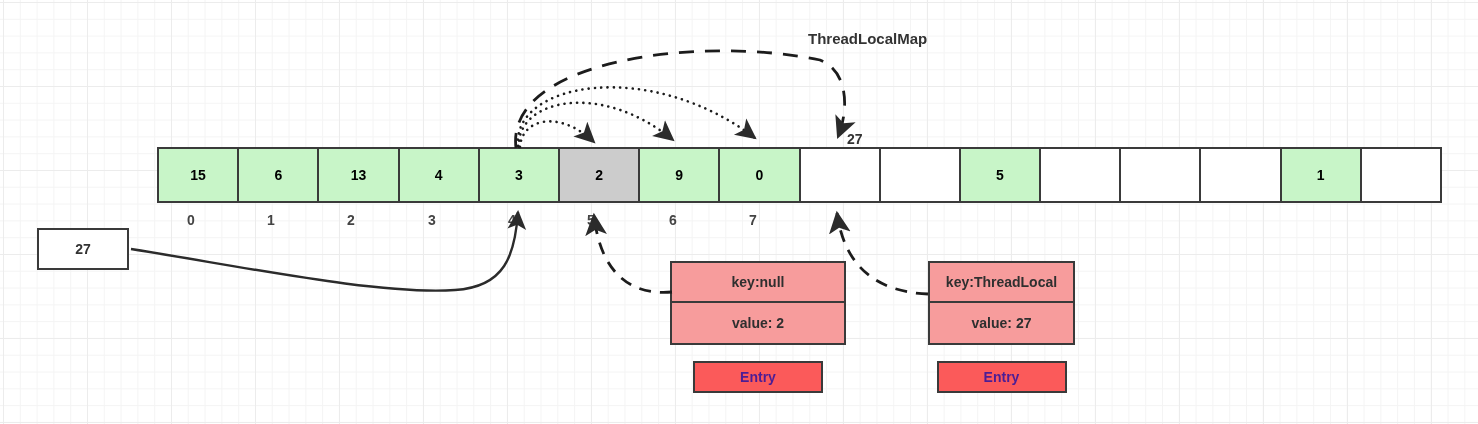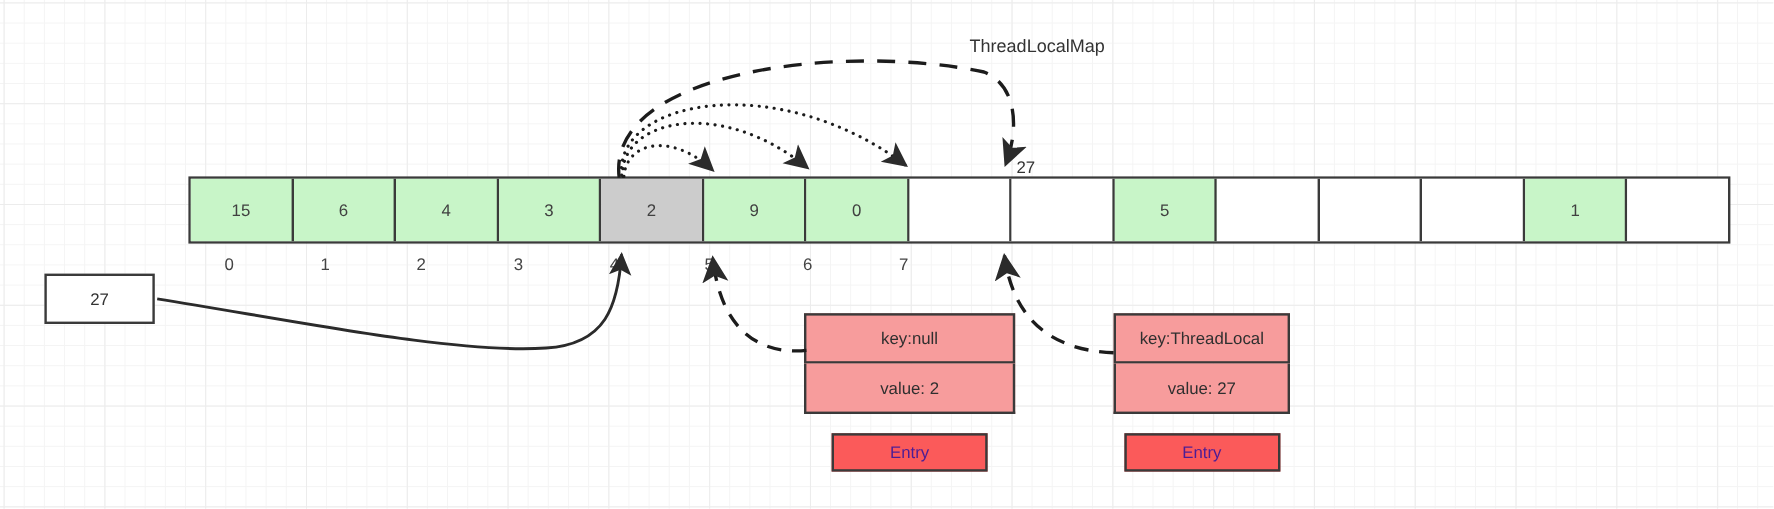--- a/index.html
+++ b/index.html
@@ -15,20 +15,21 @@
     overflow: hidden;
     background-color: #ffffff;
     background-image:
       linear-gradient(to right, #ececec 1px, transparent 1px),
       linear-gradient(to bottom, #ececec 1px, transparent 1px),
       linear-gradient(to right, #f4f4f4 1px, transparent 1px),
       linear-gradient(to bottom, #f4f4f4 1px, transparent 1px);
     background-size: 84px 84px, 84px 84px, 16.8px 16.8px, 16.8px 16.8px;
     background-position: 3px 2px, 3px 2px, 3px 2px, 3px 2px;
     font-family: "Liberation Sans", sans-serif;
+    font-weight: bold;
   }
 
   
   #map-title {
     position: absolute;
     left: 808px;
     top: 30px;
     font-size: 15px;
     color: #333333;
     white-space: nowrap;
@@ -47,21 +48,21 @@
   }
   .cell {
     flex: 1 1 0;
     position: relative;
     box-sizing: border-box;
     border-right: 2.5px solid #3a3a3a;
     display: flex;
     align-items: center;
     justify-content: center;
     font-size: 14px;
-    color: #404040;
+    color: #000000;
     background: #ffffff;
   }
   .cell:last-child { border-right: none; }
   .cell.green { background: #c8f5c8; }
   .cell.gray  { background: #cccccc; }
   .cell.white { background: #ffffff; }
 
   
   .idx {
     position: absolute;
@@ -138,20 +139,23 @@
 <div id="canvas">
 
   <div id="map-title">ThreadLocalMap</div>
 
   <div id="array">
     <div class="cell green">
         <span>15</span>
       </div>
     <div class="cell green">
         <span>6</span>
+      </div>
+    <div class="cell green">
+        <span>13</span>
       </div>
     <div class="cell green">
         <span>4</span>
       </div>
     <div class="cell green">
         <span>3</span>
       </div>
     <div class="cell gray">
         <span>2</span>
       </div>

